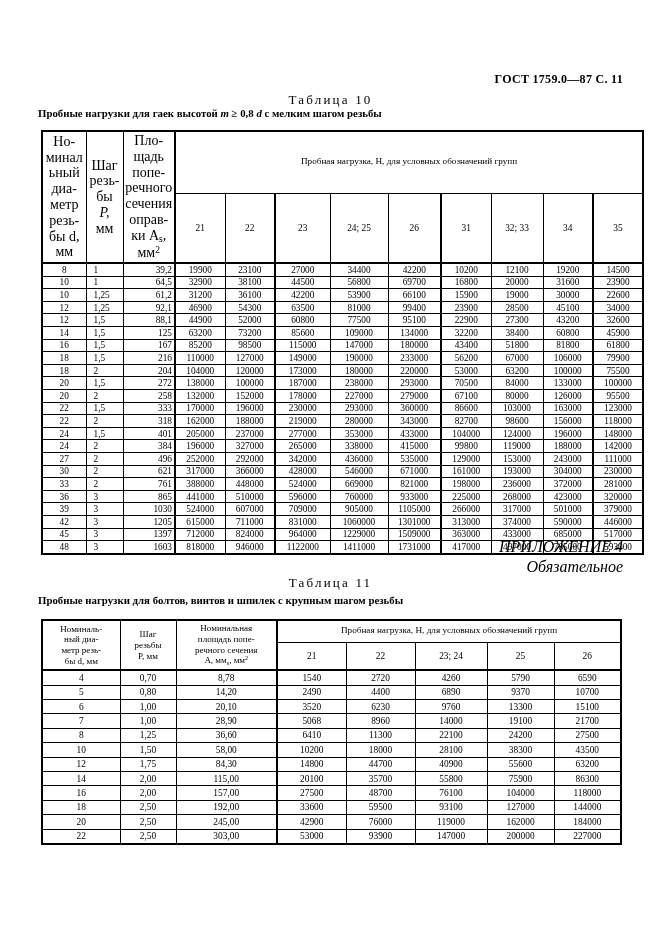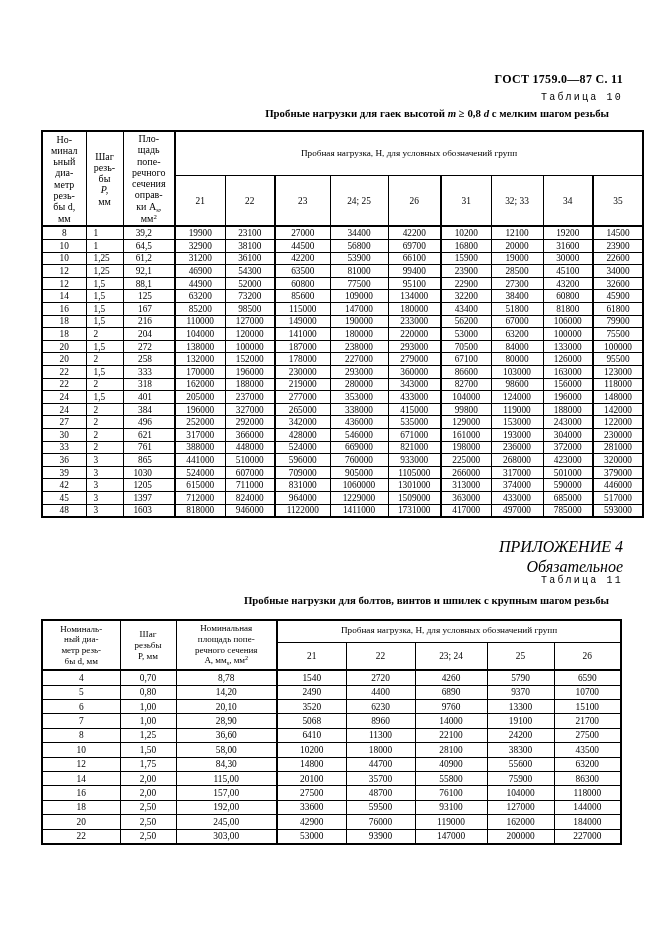--- a/index.html
+++ b/index.html
@@ -28,36 +28,35 @@
     left: 38px;
     top: 72px;
     width: 585px;
     text-align: right;
     font-size: 12px;
     font-weight: bold;
     letter-spacing: 0.3px;
   }
 
   .table-label {
-    text-align: right;
-    font-size: 10px;
+    text-align: center;
+    font-size: 13px;
     letter-spacing: 2.2px;
     padding-right: 36px;
-    font-family: Liberation Mono, monospace;
   }
   .table-label.t10 { position: absolute; left: 38px; top: 92px; width: 585px; }
   .table-label.t11 { position: absolute; left: 38px; top: 575px; width: 585px; }
 
   .tbl-title {
     position: absolute;
     font-size: 10.8px;
     font-weight: bold;
-    text-align: right;
+    text-align: left;
     width: 585px;
-    left: 24px;
+    left: 38px;
   }
   .tbl-title.t10 { top: 107px; }
   .tbl-title.t11 { top: 594px; }
   .tbl-title i { font-style: italic; }
 
   .appendix {
     position: absolute;
     left: 38px;
     top: 537px;
     width: 585px;
@@ -87,39 +86,39 @@
     border: 2px solid #000;
   }
 
   
   #table10 {
     left: 41px;
     top: 130px;
     width: 579px;
   }
   #table10 th.hcell {
-    font-size: 10px;
+    font-size: 14px;
     line-height: 1.13;
     padding: 1px 1px;
   }
   #table10 th.grouphdr {
     font-size: 9.2px;
     padding: 3px 0;
   }
   #table10 th.colnum {
     font-size: 9.4px;
     padding: 4px 0;
   }
   #table10 td {
     height: 11.6px;
     font-size: 9.3px;
   }
   #table10 td.c-dia { text-align: center; }
   #table10 td.c-pitch { text-align: left; padding-left: 7px; }
-  #table10 td.c-area { text-align: right; padding-right: 22px; }
+  #table10 td.c-area { text-align: right; padding-right: 2px; }
   #table10 td.c-load { text-align: center; }
 
   
   .thickL { border-left: 2px solid #000 !important; }
   .thickR { border-right: 2px solid #000 !important; border-radius: 20px; }
   .thickT { border-top: 2px solid #000 !important; }
 
   
   #table11 {
     left: 41px;
@@ -335,21 +334,21 @@
           <td class="c-load">67000</td>
           <td class="c-load">106000</td>
           <td class="c-load thickL">79900</td>
         </tr>
         <tr>
           <td class="c-dia">18</td>
           <td class="c-pitch">2</td>
           <td class="c-area thickR">204</td>
           <td class="c-load">104000</td>
           <td class="c-load">120000</td>
-          <td class="c-load thickL">141000</td>
+          <td class="c-load thickL">173000</td>
           <td class="c-load">180000</td>
           <td class="c-load">220000</td>
           <td class="c-load thickL">53000</td>
           <td class="c-load">63200</td>
           <td class="c-load">100000</td>
           <td class="c-load thickL">75500</td>
         </tr>
         <tr>
           <td class="c-dia">20</td>
           <td class="c-pitch">1,5</td>
@@ -439,21 +438,21 @@
           <td class="c-pitch">2</td>
           <td class="c-area thickR">496</td>
           <td class="c-load">252000</td>
           <td class="c-load">292000</td>
           <td class="c-load thickL">342000</td>
           <td class="c-load">436000</td>
           <td class="c-load">535000</td>
           <td class="c-load thickL">129000</td>
           <td class="c-load">153000</td>
           <td class="c-load">243000</td>
-          <td class="c-load thickL">122000</td>
+          <td class="c-load thickL">111000</td>
         </tr>
         <tr>
           <td class="c-dia">30</td>
           <td class="c-pitch">2</td>
           <td class="c-area thickR">621</td>
           <td class="c-load">317000</td>
           <td class="c-load">366000</td>
           <td class="c-load thickL">428000</td>
           <td class="c-load">546000</td>
           <td class="c-load">671000</td>

